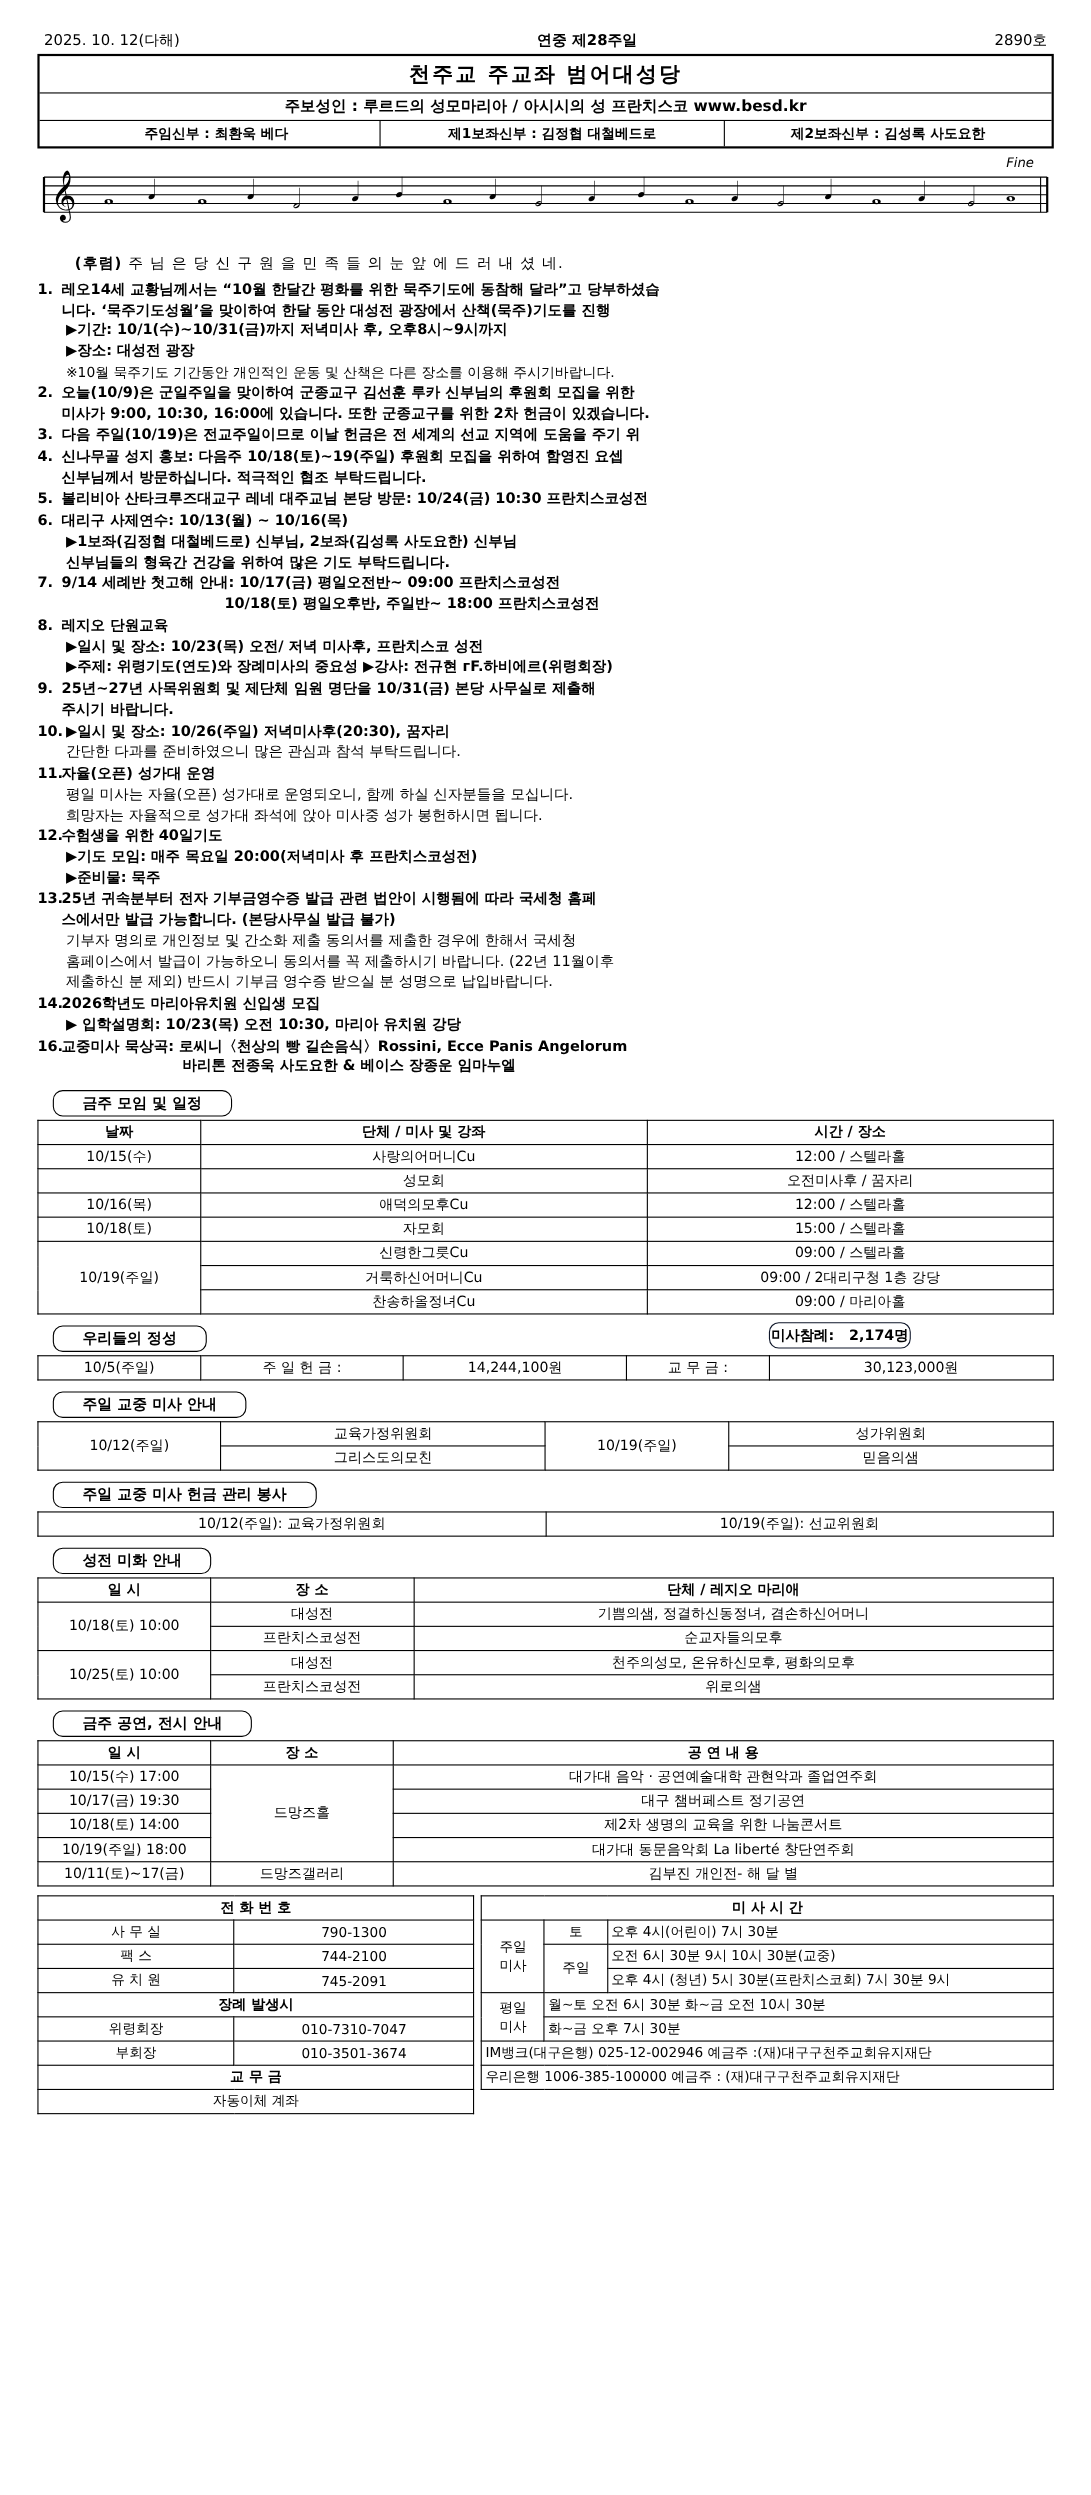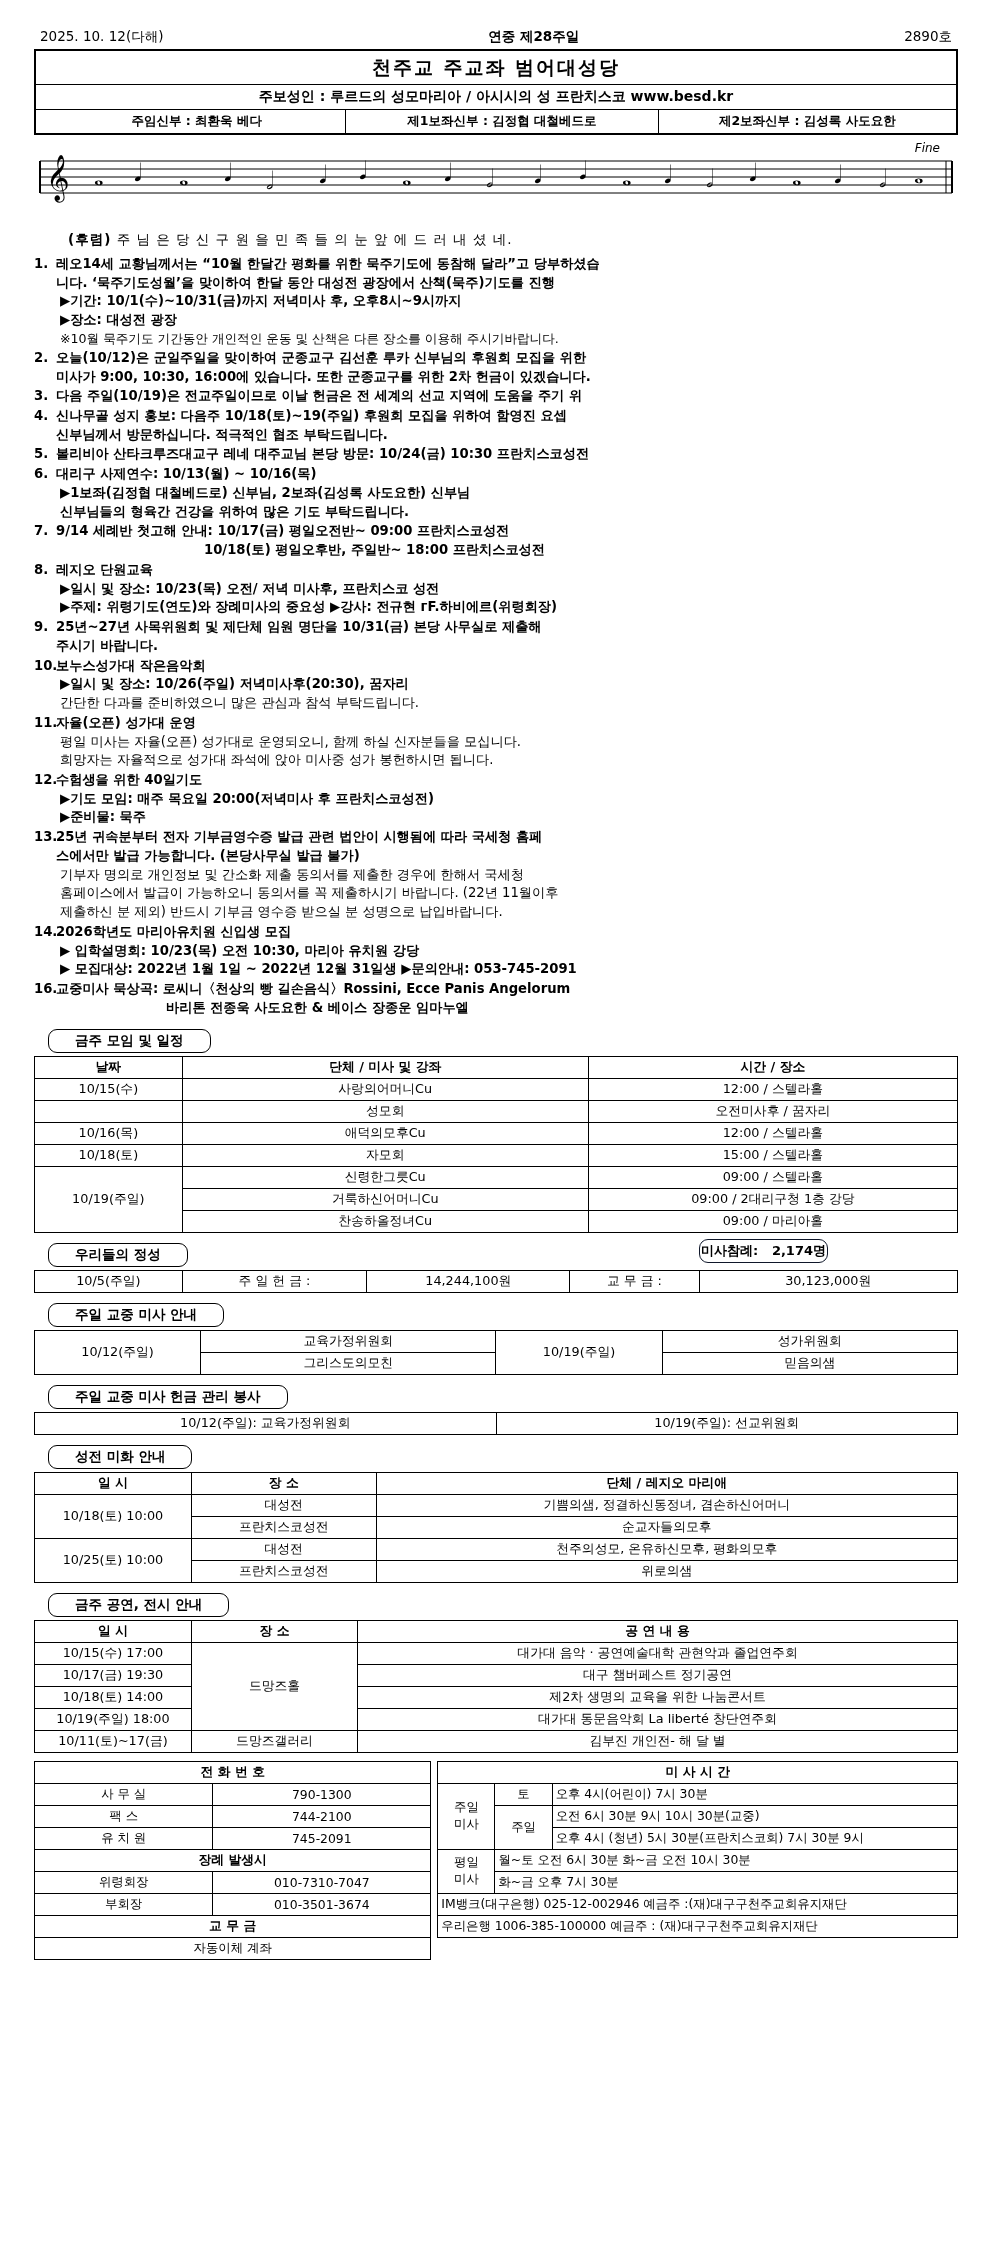--- a/index.html
+++ b/index.html
@@ -140,21 +140,21 @@
         <div><b>니다. ‘묵주기도성월’을 맞이하여 한달 동안 대성전 광장에서 산책(묵주)기도를 진행</b></div>
         <div class="sub"><b>▶기간: 10/1(수)~10/31(금)까지 저녁미사 후, 오후8시~9시까지</b></div>
         <div class="sub"><b>▶장소: 대성전 광장</b></div>
         <div class="sub small">※10월 묵주기도 기간동안 개인적인 운동 및 산책은 다른 장소를 이용해 주시기바랍니다.</div>
       </div>
     </div>
 
     <div class="item">
       <div class="num">2.</div>
       <div class="body">
-        <div><b>오늘(10/12)은 군일주일을 맞이하여 군종교구 김선훈 루카 신부님의 후원회 모집을 위한</b></div>
+        <div><b>오늘(10/9)은 군일주일을 맞이하여 군종교구 김선훈 루카 신부님의 후원회 모집을 위한</b></div>
         <div><b>미사가 9:00, 10:30, 16:00에 있습니다. 또한 군종교구를 위한 2차 헌금이 있겠습니다.</b></div>
       </div>
     </div>
 
     <div class="item">
       <div class="num">3.</div>
       <div class="body">
         <div><b>다음 주일(10/19)은 전교주일이므로 이날 헌금은 전 세계의 선교 지역에 도움을 주기 위</b></div>
       </div>
     </div>
@@ -204,21 +204,20 @@
       <div class="num">9.</div>
       <div class="body">
         <div><b>25년~27년 사목위원회 및 제단체 임원 명단을 10/31(금) 본당 사무실로 제출해</b></div>
         <div><b>주시기 바랍니다.</b></div>
       </div>
     </div>
 
     <div class="item">
       <div class="num">10.</div>
       <div class="body">
-        <div><b>보누스성가대 작은음악회</b></div>
         <div class="sub"><b>▶일시 및 장소: 10/26(주일) 저녁미사후(20:30), 꿈자리</b></div>
         <div class="sub">간단한 다과를 준비하였으니 많은 관심과 참석 부탁드립니다.</div>
       </div>
     </div>
 
     <div class="item">
       <div class="num">11.</div>
       <div class="body">
         <div><b>자율(오픈) 성가대 운영</b></div>
         <div class="sub">평일 미사는 자율(오픈) 성가대로 운영되오니, 함께 하실 신자분들을 모십니다.</div>
@@ -244,21 +243,20 @@
         <div class="sub just">홈페이스에서 발급이 가능하오니 동의서를 꼭 제출하시기 바랍니다. (22년 11월이후</div>
         <div class="sub just">제출하신 분 제외) 반드시 기부금 영수증 받으실 분 성명으로 납입바랍니다.</div>
       </div>
     </div>
 
     <div class="item">
       <div class="num">14.</div>
       <div class="body">
         <div><b>2026학년도 마리아유치원 신입생 모집</b></div>
         <div class="sub"><b>▶ 입학설명회: 10/23(목) 오전 10:30, 마리아 유치원 강당</b></div>
-        <div class="sub"><b>▶ 모집대상: 2022년 1월 1일 ~ 2022년 12월 31일생    ▶문의안내: 053-745-2091</b></div>
       </div>
     </div>
 
 
     <div class="item">
       <div class="num">16.</div>
       <div class="body">
         <div><b>교중미사 묵상곡: 로씨니〈천상의 빵 길손음식〉Rossini, Ecce Panis Angelorum</b></div>
         <div style="padding-left:110px"><b>바리톤 전종욱 사도요한 &amp; 베이스 장종운 임마누엘</b></div>
       </div>

